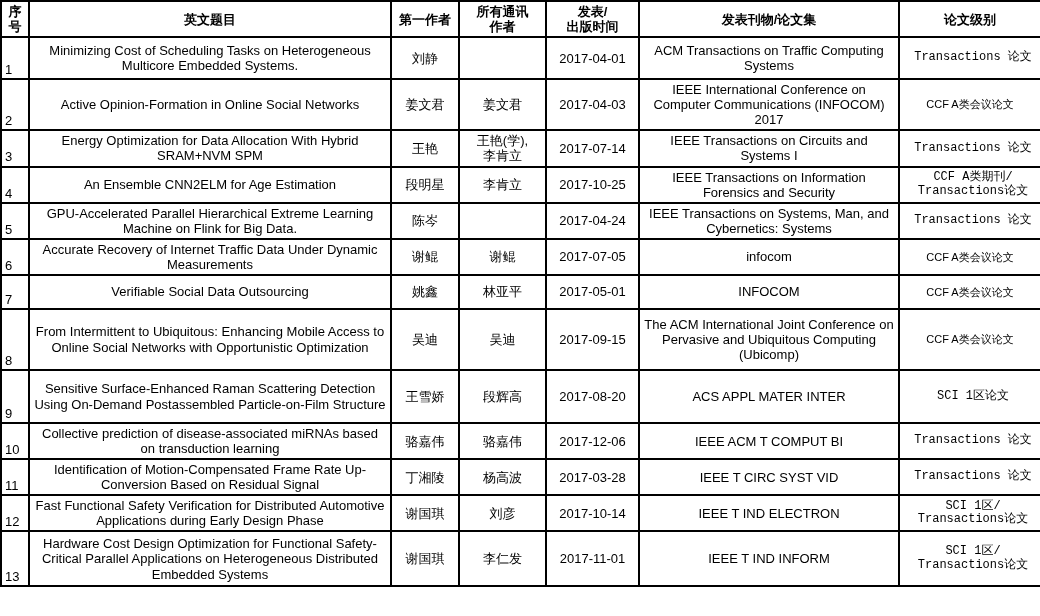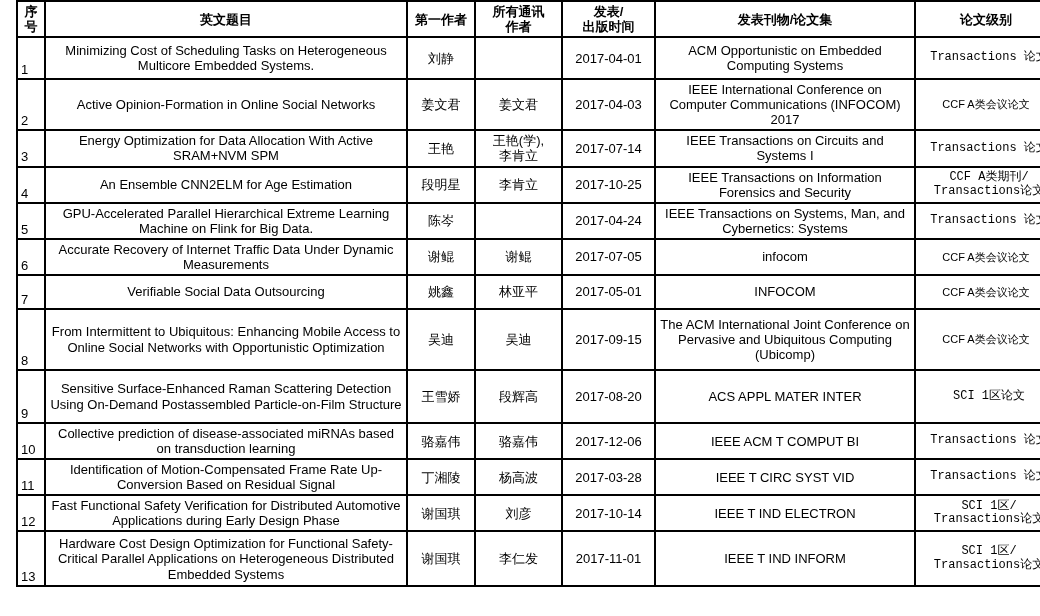--- a/index.html
+++ b/index.html
@@ -1,16 +1,16 @@
 <!DOCTYPE html>
 <html><head>
 <meta charset="utf-8">
 <style>
   html,body{margin:0;padding:0;background:#fff;}
-  .page{width:915px;margin-left:16px;}
+  .page{width:915px;}
   table{
     border-collapse:collapse;
     table-layout:fixed;
     width:1040px;
     font-family:"Liberation Sans",sans-serif;
     color:#000;
     background:#fff;
   }
   th,td{
     border:2px solid #000;
@@ -81,37 +81,37 @@
         <th>论文级别</th>
       </tr>
     </thead>
     <tbody>
   <tr>
     <td class="num-cell">1</td>
     <td class="title-cell">Minimizing Cost of Scheduling Tasks on Heterogeneous Multicore Embedded Systems.</td>
     <td>刘静</td>
     <td class="pre"></td>
     <td>2017-04-01</td>
-    <td>ACM Opportunistic on Embedded Computing Systems</td>
+    <td>ACM Transactions on Traffic Computing Systems</td>
     <td class="level-cell mono">Transactions 论文</td>
   </tr>
 
   <tr>
     <td class="num-cell">2</td>
     <td class="title-cell">Active Opinion-Formation in Online Social Networks</td>
     <td>姜文君</td>
     <td class="pre">姜文君</td>
     <td>2017-04-03</td>
     <td>IEEE International Conference on Computer Communications (INFOCOM) 2017</td>
     <td class="level-cell">CCF A类会议论文</td>
   </tr>
 
   <tr>
     <td class="num-cell">3</td>
-    <td class="title-cell">Energy Optimization for Data Allocation With Active SRAM+NVM SPM</td>
+    <td class="title-cell">Energy Optimization for Data Allocation With Hybrid SRAM+NVM SPM</td>
     <td>王艳</td>
     <td class="pre">王艳(学),
 李肯立</td>
     <td>2017-07-14</td>
     <td>IEEE Transactions on Circuits and Systems I</td>
     <td class="level-cell mono">Transactions 论文</td>
   </tr>
 
   <tr>
     <td class="num-cell">4</td>

